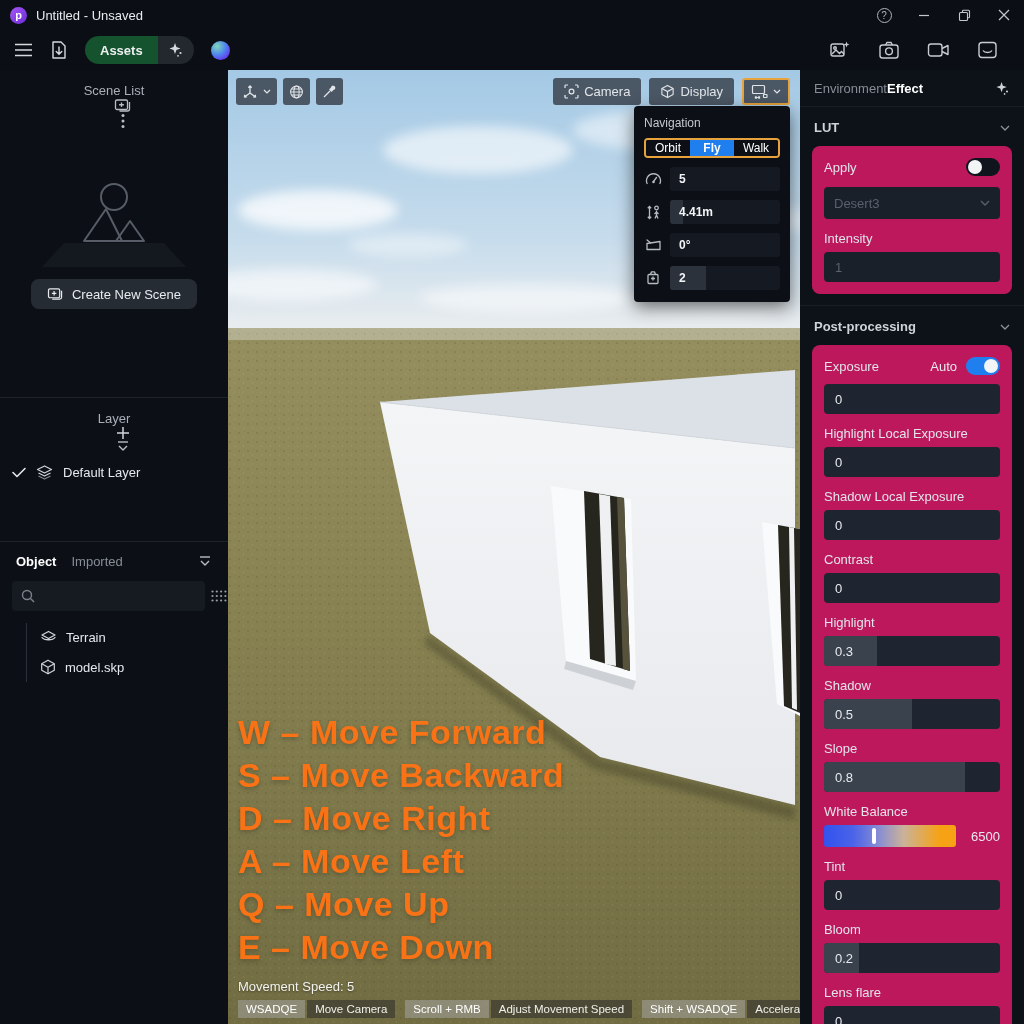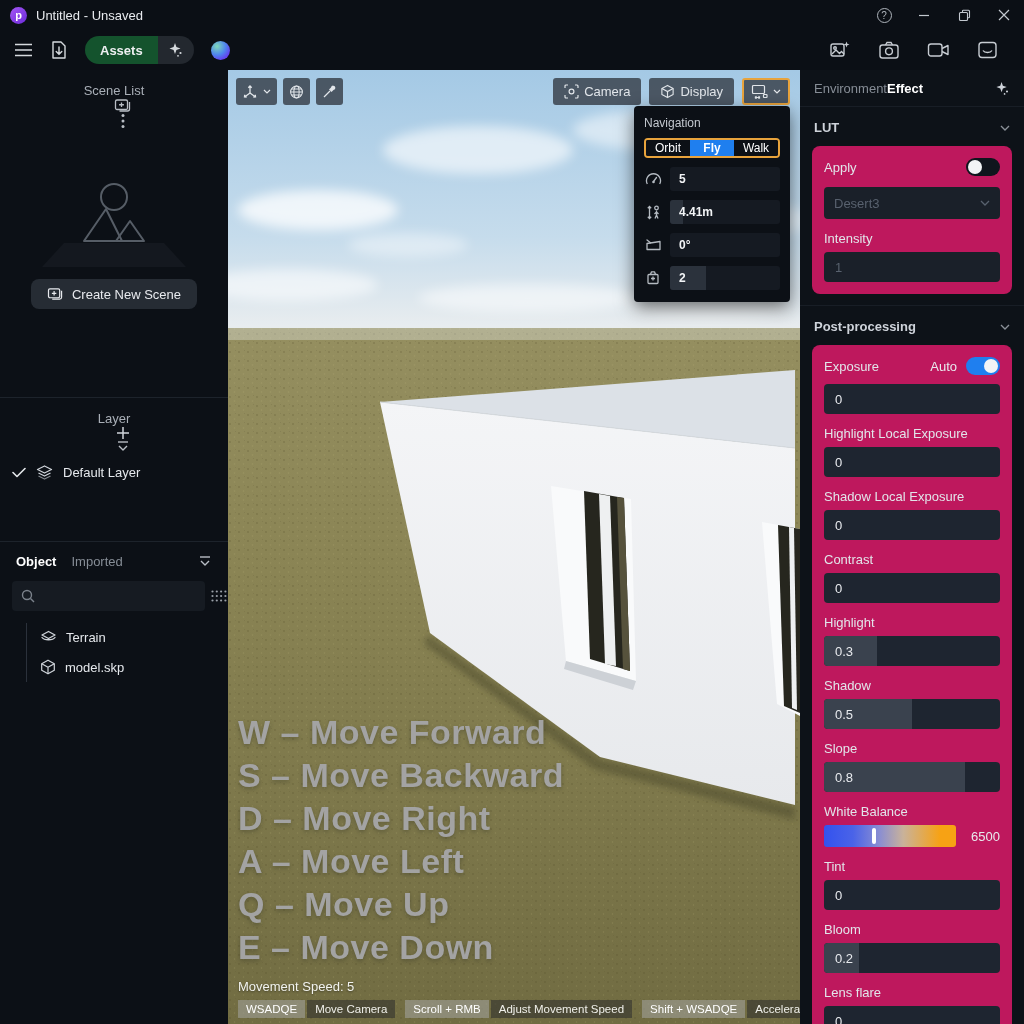--- a/index.html
+++ b/index.html
@@ -67,21 +67,21 @@
   .nav-seg { display:flex; border:2px solid #e8a33c; border-radius:4px; overflow:hidden; height:20px; }
   .nav-seg > div { flex:1; display:flex; align-items:center; justify-content:center; font-size:12px; color:#fff; background:#0c1016; }
   .nav-seg .active { background:#1f7fef; font-weight:bold; }
   .nav-row { display:flex; align-items:center; gap:8px; margin-top:9px; }
   .nav-row .icon { color:#b4bac1; width:18px; }
   .nav-input { flex:1; height:24px; background:#151a22; border-radius:3px; position:relative; display:flex; align-items:center; overflow:hidden; }
   .nav-input .nfill { position:absolute; left:0; top:0; bottom:0; background:#2b323c; }
   .nav-input span { position:relative; font-size:12px; font-weight:bold; color:#f2f4f6; padding-left:9px; }
 
   
-  .shortcuts { position:absolute; left:10px; top:641px; font-size:34px; font-weight:bold; color:#a3a3a3;
+  .shortcuts { position:absolute; left:10px; top:641px; font-size:34px; font-weight:bold; color:#f97316;
                line-height:43px; letter-spacing:.5px; text-shadow:0 2px 4px rgba(60,60,40,.45); white-space:nowrap; }
   .move-speed { position:absolute; left:10px; bottom:30px; font-size:13px; color:#f2f3ee; text-shadow:0 1px 2px rgba(40,40,30,.6); }
   .hints { position:absolute; left:10px; right:0; bottom:6px; display:flex; gap:10px; white-space:nowrap; overflow:hidden; }
   .hint-pair { display:flex; gap:2px; }
   .hint-key { background:rgba(158,158,150,.62); color:#fff; font-size:11.5px; padding:3px 8px; }
   .hint-act { background:rgba(52,52,46,.62); color:#f0f0ea; font-size:11.5px; padding:3px 8px; }
 
   
   .panel { position:absolute; left:800px; top:70px; width:224px; bottom:0; background:#0d1218; overflow:hidden; }
   .p-tabs { height:37px; display:flex; align-items:center; padding:0 14px; border-bottom:1px solid #181e26; }

